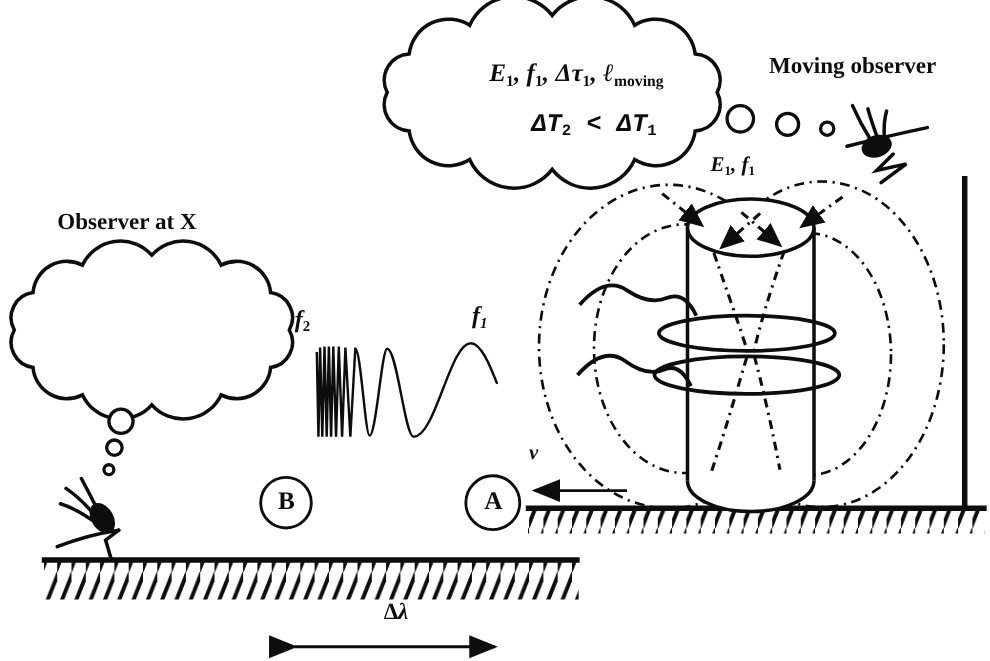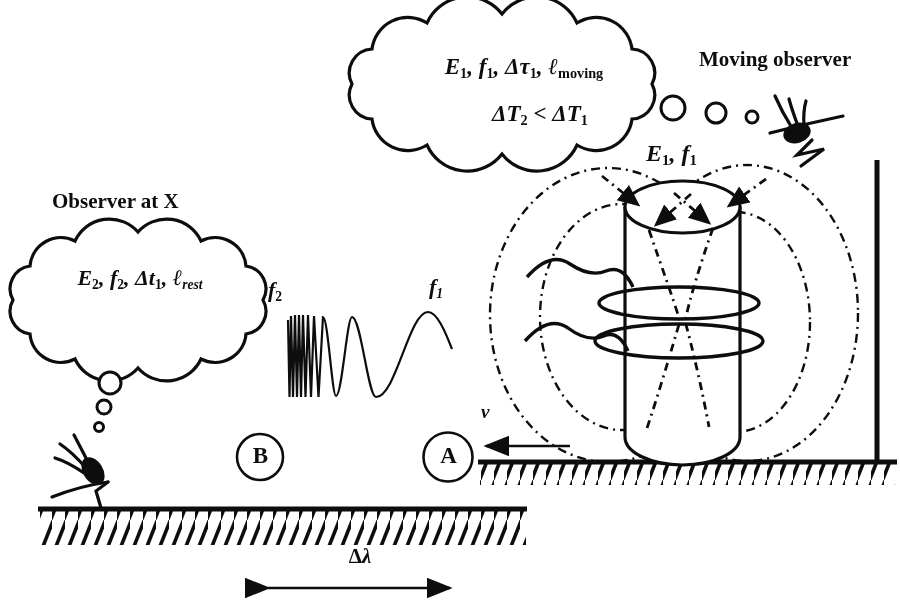--- a/index.html
+++ b/index.html
@@ -139,26 +139,25 @@
       <line x1="268" y1="588" x2="450" y2="588" stroke="#0d0d0d" stroke-width="2.6" marker-start="url(#arrBig)" marker-end="url(#arrBig)"></line>
     </g>
   </svg>
 
   <div class="lbl roman" style="left:52px;top:190px;font-size:21px;">Observer at X</div>
 
   <div class="lbl roman" style="left:699px;top:48px;font-size:21px;">Moving observer</div>
 
   <div class="lbl formula ctr" style="left:352px;top:54px;width:344px;font-size:23px;"><span>E</span><sub class="roman">1</sub><span>, f</span><sub class="roman">1</sub><span>, Δτ</span><sub class="roman">1</sub><span>, ℓ</span><sub class="roman">moving</sub></div>
 
-  <div class="lbl formula ctr" style="left:430px;top:101px;width:220px;font-size:23px;"><span>ΔT</span><sub class="roman">2</sub><span> &lt; </span><span>ΔT</span><sub class="roman">1</sub></div>
-
-  <div class="lbl formula ctr" style="left:28px;top:266px;width:224px;font-size:22px;"><span>E</span><sub class="roman">2</sub><span>, f</span><sub class="roman">2</sub><span>, Δt</span><sub class="roman">1</sub><span>, ℓ</span><sub class="it">rest</sub></div>
+  <div class="lbl formula ctr" style="left:430px;top:101px;width:220px;font-size:23px;font-family:Liberation Mono, monospace;"><span>ΔT</span><sub class="roman">2</sub><span> &lt; </span><span>ΔT</span><sub class="roman">1</sub></div>
 
 
-  <div class="lbl formula" style="left:646px;top:140px;font-size:24px;"><span>E</span><sub class="roman">1</sub><span>, f</span><sub class="roman">1</sub></div>
+
+  <div class="lbl formula" style="left:646px;top:140px;font-size:19px;"><span>E</span><sub class="roman">1</sub><span>, f</span><sub class="roman">1</sub></div>
 
   <div class="lbl formula" style="left:268px;top:278px;font-size:22px;text-align:right;"><span>f</span><sub class="roman">2</sub></div>
 
   <div class="lbl formula" style="left:429px;top:275px;font-size:22px;"><span>f</span><sub>1</sub></div>
 
   <div class="lbl roman ctr" style="left:245px;top:443px;width:31px;font-size:23px;">B</div>
 
   <div class="lbl roman ctr" style="left:433px;top:443px;width:31px;font-size:23px;">A</div>
 
   <div class="lbl formula" style="left:481px;top:402px;font-size:19px;">v</div>

